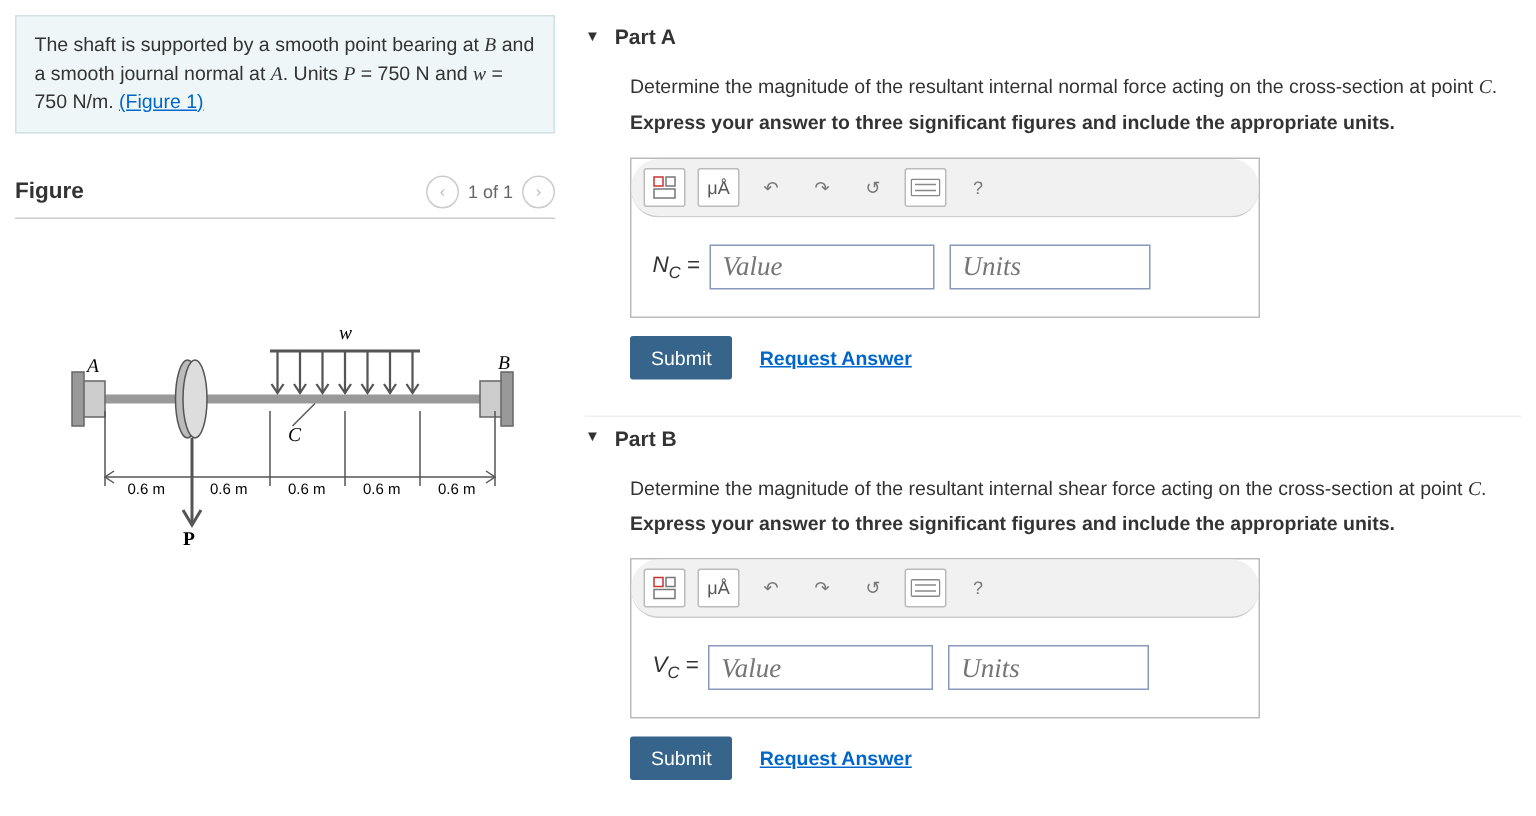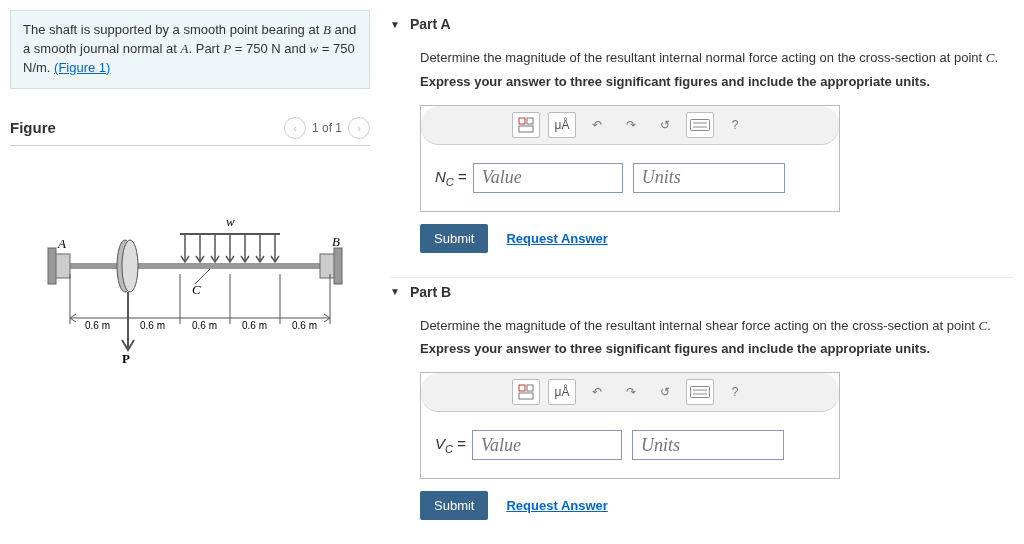--- a/index.html
+++ b/index.html
@@ -64,21 +64,21 @@
     width: 420px;
     box-sizing: border-box;
   }
   .toolbar {
     background: #f1f1f1;
     border-bottom: 1px solid #ccc;
     padding: 6px 8px;
     display: flex;
     align-items: center;
     gap: 8px;
-    justify-content: center;
+    justify-content: flex-start;
     border-radius: 18px;
   }
   .tool {
     border: 1px solid #bbb;
     background: #fff;
     height: 24px;
     min-width: 26px;
     display: flex;
     align-items: center;
     justify-content: center;
@@ -106,41 +106,41 @@
     box-sizing: border-box;
     font-family: 'Times New Roman', serif;
     font-style: italic;
     font-size: 18px;
     color: #aaa;
     padding: 0 8px;
     background: #fff;
     outline: none;
   }
   .field.value { width: 150px; }
-  .field.units { width: 152px; margin-left: 4px;}
+  .field.units { width: 134px; margin-left: 4px;}
   .action-row { margin-top: 12px; display: flex; align-items: center; gap: 18px;}
   .submit-btn {
     background: #36648b;
     color: #fff;
     border: none;
     padding: 7px 14px;
     font-size: 13px;
     border-radius: 2px;
     cursor: pointer;
   }
   .request { color: #0066cc; text-decoration: underline; font-size: 13px; font-weight: bold; cursor: pointer;}
   hr.light { border: none; border-top: 1px solid #eee; margin: 0;}
   .tool svg { display:block; }
 </style>
 </head>
 <body>
 
 <div class="left-col">
   <div class="problem-box">
-    <span>The shaft is supported by a smooth point bearing at </span><span class="var">B</span><span> and a smooth journal normal at </span><span class="var">A</span><span>. Part </span><span class="var">P</span><span> = 750 N and </span><span class="var">w</span><span> = 750 N/m. </span><span class="link">(Figure 1)</span>
+    <span>The shaft is supported by a smooth point bearing at </span><span class="var">B</span><span> and a smooth journal normal at </span><span class="var">A</span><span>. Units </span><span class="var">P</span><span> = 750 N and </span><span class="var">w</span><span> = 750 N/m. </span><span class="link">(Figure 1)</span>
   </div>
 
   <div class="fig-header">
     <h3>Figure</h3>
     <div class="fig-nav">
       <div class="navbtn">‹</div>
       <span>1 of 1</span>
       <div class="navbtn">›</div>
     </div>
   </div>

